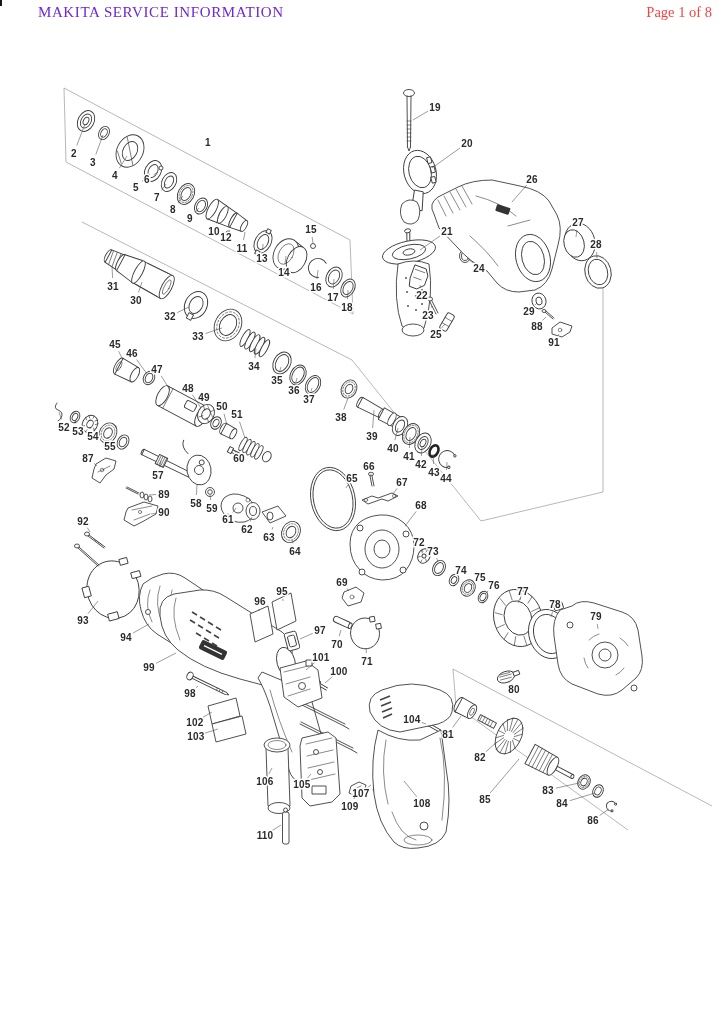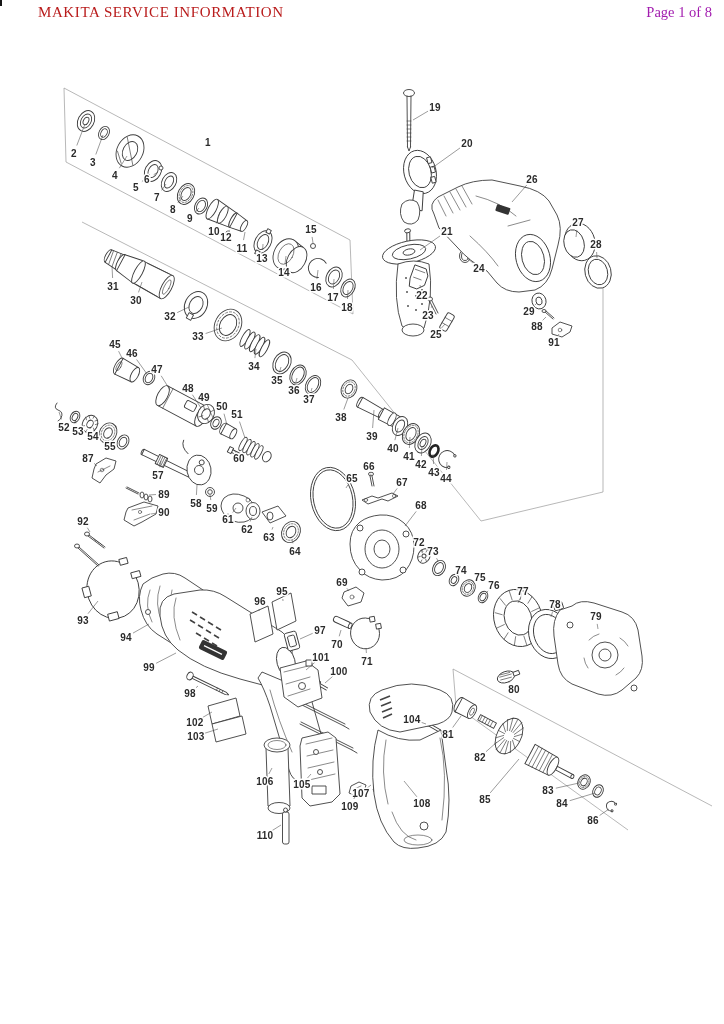--- a/index.html
+++ b/index.html
@@ -1,22 +1,22 @@
 <!DOCTYPE html>
 <html><head>
 <meta charset="utf-8">
 <style>
   html,body{margin:0;padding:0;}
   body{width:724px;height:1024px;background:#ffffff;position:relative;overflow:hidden;
        font-family:"Liberation Sans",sans-serif;}
   .page{position:absolute;inset:0;background:#fff;}
   .hdr-title{position:absolute;left:38px;top:4px;font-family:"Liberation Serif",serif;
-       font-size:15px;letter-spacing:.6px;color:#b91c1c;}
+       font-size:15px;letter-spacing:.6px;color:#6d28d9;}
   .hdr-page{position:absolute;right:12px;top:4px;font-family:"Liberation Serif",serif;
-       font-size:14.5px;color:#a21caf;margin-left:34px;}
+       font-size:14.5px;color:#ef4444;margin-left:34px;}
   .model-line{position:absolute;left:57px;top:43px;font-size:13.5px;font-weight:500;
        letter-spacing:.2px;color:#222;}
   svg{position:absolute;left:0;top:0;}
   .ln{fill:none;stroke:#3d3d3d;stroke-width:.9;stroke-linecap:round;stroke-linejoin:round;}
   .fw{fill:#fff;stroke:#3d3d3d;stroke-width:.9;stroke-linejoin:round;}
   .thin{stroke-width:.6;}
   .bl{fill:none;stroke:#9a9a9a;stroke-width:.7;stroke-linejoin:round;}
   .dk{fill:#333;stroke:none;}
   .pn{font-family:"Liberation Sans",sans-serif;font-size:10px;font-weight:600;fill:#2b2b2b;
       letter-spacing:.2px;}

